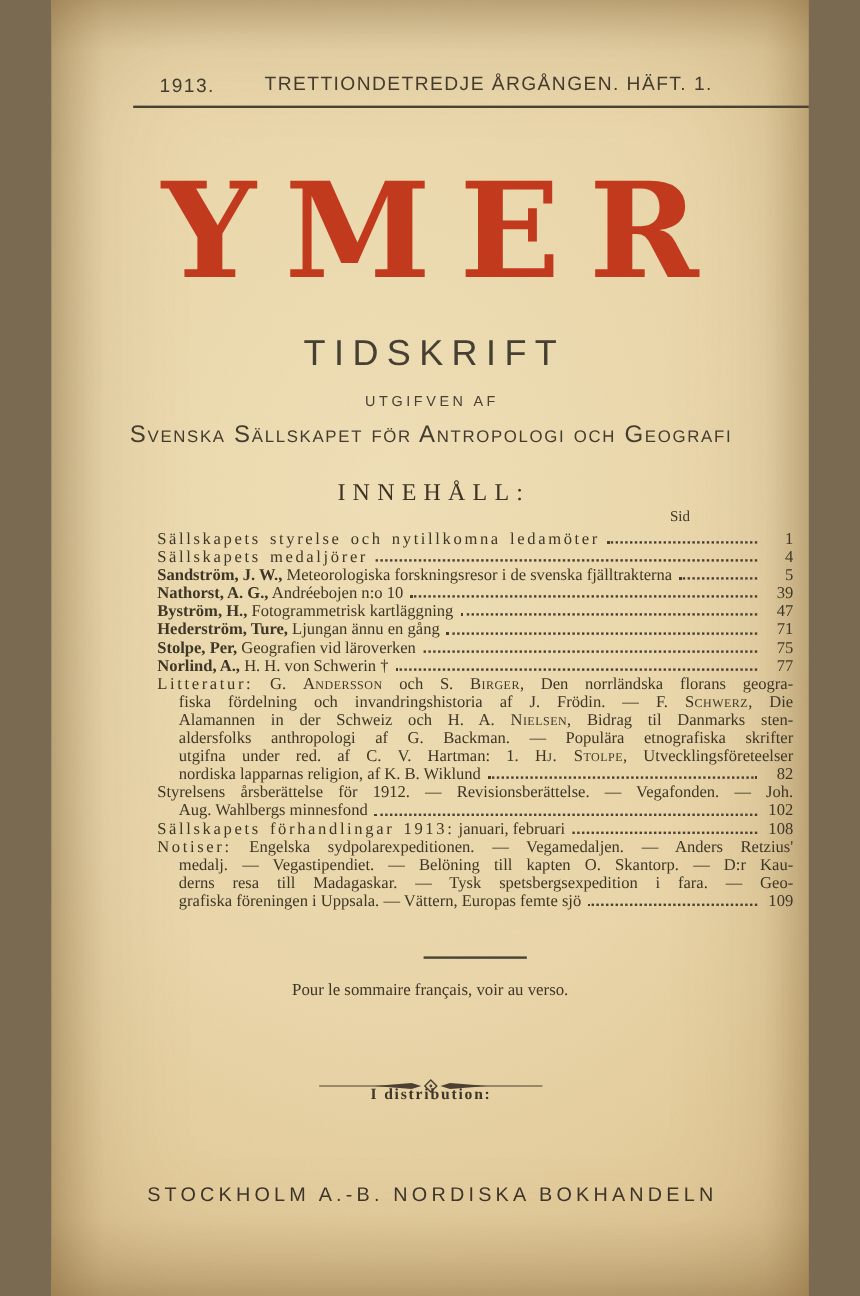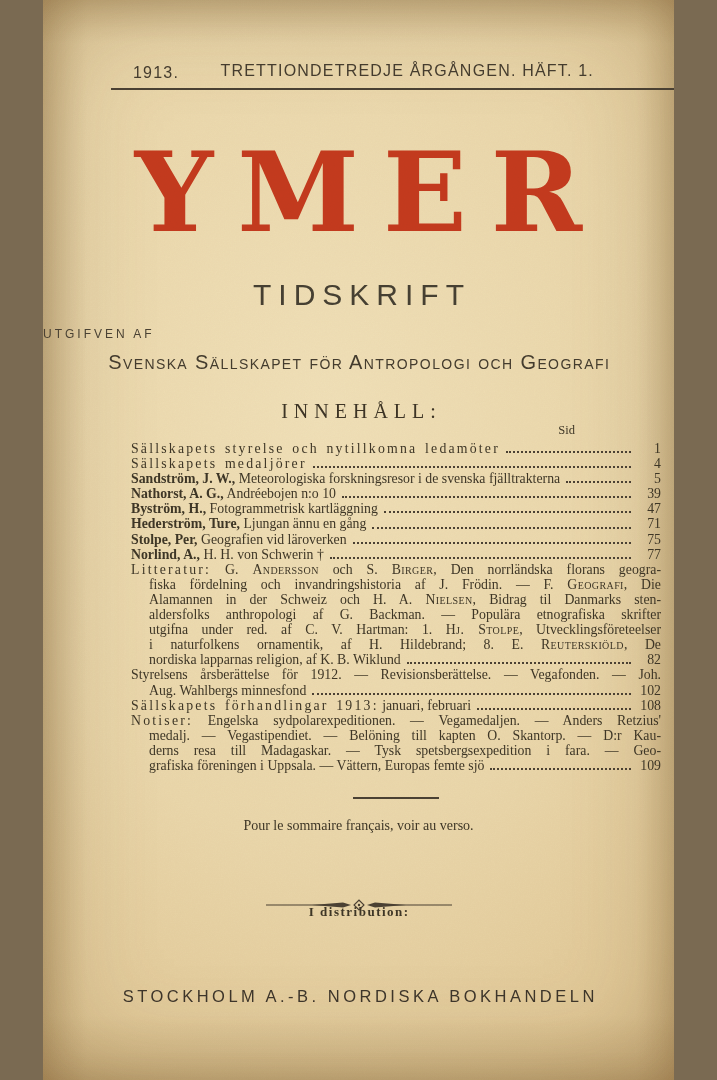--- a/index.html
+++ b/index.html
@@ -30,21 +30,21 @@
 
   .journal-title{position:absolute;top:138px;left:0;width:100%;margin:0;text-align:center;
     font-family:"DejaVu Serif","Liberation Serif",serif;font-weight:bold;
     font-size:110px;line-height:1;color:#c43a1e;}
   .journal-title span{letter-spacing:24px;margin-right:-24px;}
 
   .subtitle{position:absolute;top:278px;left:0;width:100%;text-align:center;
     font-family:"Liberation Sans",sans-serif;font-size:30px;color:#464032;}
   .subtitle span{letter-spacing:7px;margin-right:-7px;}
 
-  .published-by{position:absolute;top:327px;left:0;width:100%;
+  .published-by{position:absolute;top:327px;left:0;width:100%;text-align:center;
     font-family:"Liberation Sans",sans-serif;font-size:12px;color:#4a4234;}
   .published-by span{letter-spacing:3px;margin-right:-3px;}
 
   .society{position:absolute;top:351px;left:0;width:100%;text-align:center;
     font-family:"Liberation Sans",sans-serif;font-size:20px;color:#443c2e;
     font-variant:small-caps;}
   .society span{letter-spacing:1.4px;margin-right:-1.4px;}
 
   
   .toc-heading{position:absolute;top:400px;left:0;width:100%;text-align:center;
@@ -136,25 +136,24 @@
         <span class="leader"></span>
         <span class="pagenum">75</span>
       </div>
       <div class="toc-line">
         <span class="seg seg-b">Norlind, A.,</span>
         <span class="seg seg-p"> H. H. von Schwerin †</span>
         <span class="leader"></span>
         <span class="pagenum">77</span>
       </div>
       <div class="toc-line fill"><span class="seg seg-sp">Litteratur:</span><span class="seg seg-p"> G. </span><span class="seg seg-sc">Andersson</span><span class="seg seg-p"> och S. </span><span class="seg seg-sc">Birger</span><span class="seg seg-p">, Den norrländska florans geogra-</span></div>
-      <div class="toc-line indent fill"><span class="seg seg-p">fiska fördelning och invandringshistoria af J. Frödin. — F. </span><span class="seg seg-sc">Geografi</span><span class="seg seg-p">, Die</span></div>
+      <div class="toc-line indent fill"><span class="seg seg-p">fiska fördelning och invandringshistoria af J. Frödin. — F. </span><span class="seg seg-sc">Schwerz</span><span class="seg seg-p">, Die</span></div>
       <div class="toc-line indent fill"><span class="seg seg-p">Alamannen in der Schweiz och H. A. </span><span class="seg seg-sc">Nielsen</span><span class="seg seg-p">, Bidrag til Danmarks sten-</span></div>
       <div class="toc-line indent fill"><span class="seg seg-p">aldersfolks anthropologi af G. Backman. — Populära etnografiska skrifter</span></div>
       <div class="toc-line indent fill"><span class="seg seg-p">utgifna under red. af C. V. Hartman: 1. </span><span class="seg seg-sc">Hj. Stolpe</span><span class="seg seg-p">, Utvecklingsföreteelser</span></div>
-      <div class="toc-line indent fill"><span class="seg seg-p">i naturfolkens ornamentik, af H. Hildebrand; 8. E. </span><span class="seg seg-sc">Reuterskiöld</span><span class="seg seg-p">, De</span></div>
       <div class="toc-line indent">
         <span class="seg seg-p">nordiska lapparnas religion, af K. B. Wiklund</span>
         <span class="leader"></span>
         <span class="pagenum">82</span>
       </div>
       <div class="toc-line fill"><span class="seg seg-p">Styrelsens årsberättelse för 1912. — Revisionsberättelse. — Vegafonden. — Joh.</span></div>
       <div class="toc-line indent">
         <span class="seg seg-p">Aug. Wahlbergs minnesfond</span>
         <span class="leader"></span>
         <span class="pagenum">102</span>

